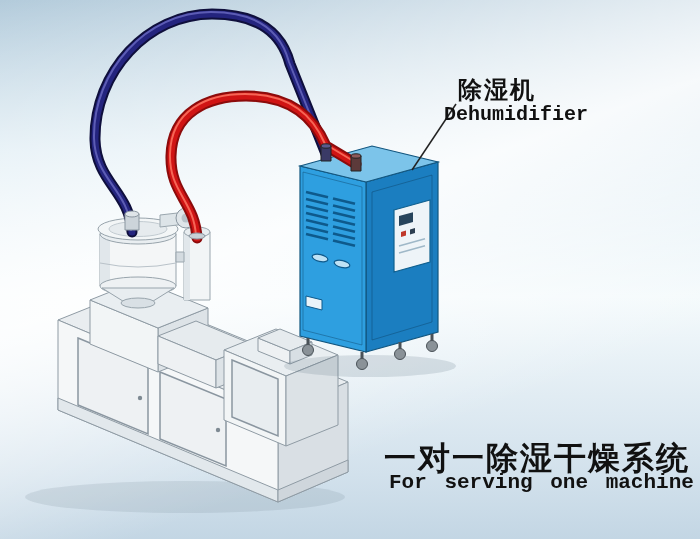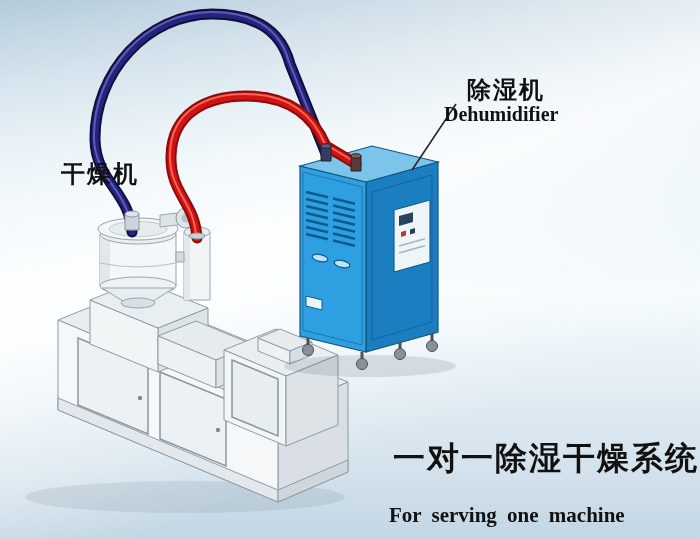--- a/index.html
+++ b/index.html
@@ -5,28 +5,28 @@
   html,body{margin:0;padding:0;}
   .canvas{
     position:relative;width:700px;height:539px;overflow:hidden;
     font-family:"Liberation Sans",sans-serif;color:#111;
     background:
       linear-gradient(160deg, rgba(255,255,255,0) 0%, rgba(255,255,255,0.85) 42%, rgba(255,255,255,0) 74%),
       linear-gradient(180deg, #b3cbdb 0%, #dcebf3 28%, #f4fafc 55%, #d2e1ec 88%, #c3d6e4 100%);
   }
   .canvas svg{position:absolute;left:0;top:0;}
   .label{position:absolute;white-space:nowrap;}
-  .cn{font-weight:bold;letter-spacing:2px;margin-left:9px;}
-  .en{font-family:Liberation Serif, serif;font-weight:bold;}
+  .cn{font-weight:bold;letter-spacing:2px;}
+  .en{font-family:Liberation Mono, monospace;font-weight:bold;}
   .hopper-cn{left:52px;top:158px;font-size:24px;}
   .hopper-en{left:52px;top:187px;font-size:21px;}
   .dehum-cn{left:458px;top:74px;font-size:24px;}
   .dehum-en{left:444px;top:103px;font-size:20px;}
   .caption-cn{left:384px;top:437px;font-size:32px;letter-spacing:2px;}
-  .caption-en{left:389px;top:471px;font-size:21px;word-spacing:5px;margin-top:32px;}
+  .caption-en{left:389px;top:471px;font-size:21px;word-spacing:5px;}
 </style>
 </head>
 <body>
 
 <div class="canvas">
 
 <svg width="700" height="539" viewBox="0 0 700 539">
 
   <g stroke="#8f9ba4" stroke-width="1">
     <ellipse cx="185" cy="497" rx="160" ry="16" fill="rgba(100,120,135,0.15)" stroke="none"></ellipse>
@@ -137,19 +137,18 @@
     <polygon points="351,156 361,156 361,171 351,171" fill="#5c3a3a"></polygon>
     <ellipse cx="356" cy="156" rx="5" ry="2.2" fill="#8c5a5a"></ellipse>
     <polygon points="125,214 139,214 139,230 125,230" fill="#ccd4da" stroke="#8a96a0"></polygon>
     <ellipse cx="132" cy="214" rx="7" ry="3" fill="#dfe5e9" stroke="#8a96a0"></ellipse>
     <ellipse cx="197" cy="236" rx="8" ry="3" fill="#c8d0d6" stroke="#8a96a0"></ellipse>
   </g>
 
   <line x1="456" y1="104" x2="412" y2="170" stroke="#222" stroke-width="1.5"></line>
 </svg>
 
-  <div class="label cn hopper-cn">干燥机</div>
   <div class="label cn dehum-cn">除湿机</div>
   <div class="label en dehum-en">Dehumidifier</div>
   <div class="label cn caption-cn">一对一除湿干燥系统</div>
   <div class="label en caption-en">For serving one machine</div>
 
 </div>
 
 </body></html>

